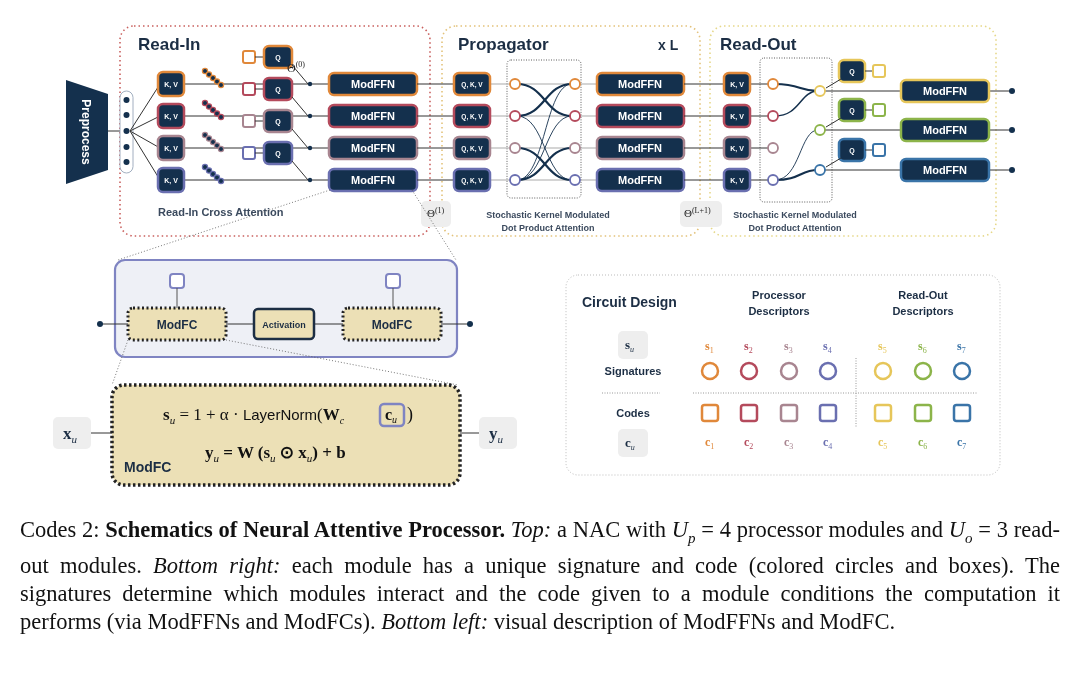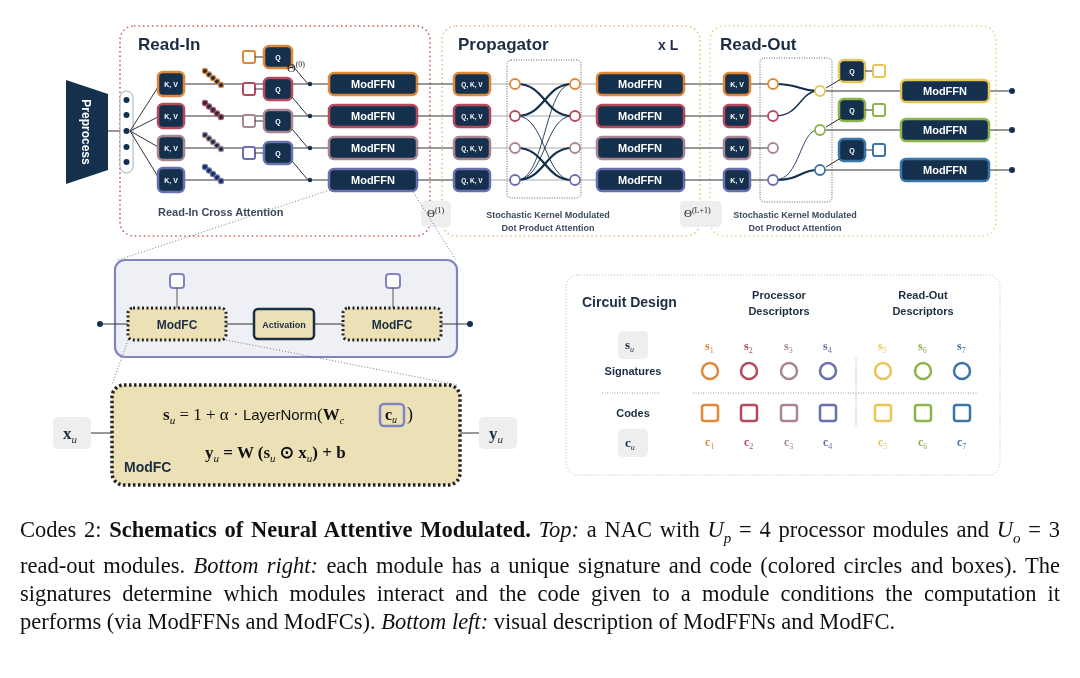--- a/index.html
+++ b/index.html
@@ -371,15 +371,15 @@
       <g>
         <text x="957" y="350" font-family="Liberation Serif, serif" font-size="12" font-weight="bold" fill="#3a74a8"><tspan>s</tspan><tspan font-size="8" font-weight="normal" dy="3">7</tspan></text>
         <circle cx="962" cy="371" r="8" fill="none" stroke="#3a74a8" stroke-width="2.5"></circle>
         <rect x="954" y="405" width="16" height="16" rx="2.5" fill="none" stroke="#3a74a8" stroke-width="2.5"></rect>
         <text x="957" y="446" font-family="Liberation Serif, serif" font-size="12" font-weight="bold" fill="#3a74a8"><tspan>c</tspan><tspan font-size="8" font-weight="normal" dy="3">7</tspan></text>
       </g>
     </g>
 </svg>
 
 <div class="caption">
-  <span>Codes 2: </span><b>Schematics of Neural Attentive Modulated.</b>
+  <span>Codes 2: </span><b>Schematics of Neural Attentive Processor.</b>
   <i>Top:</i><span> a NAC with </span><i>U</i><sub><i style="font-size:15px">p</i></sub><span> = 4 processor modules and </span><i>U</i><sub><i style="font-size:15px">o</i></sub><span> = 3 read-out modules. </span><i>Bottom right:</i><span> each module has a unique signature and code (colored circles and boxes). The signatures determine which modules interact and the code given to a module conditions the computation it performs (via ModFFNs and ModFCs). </span><i>Bottom left:</i><span> visual description of ModFFNs and ModFC.</span>
 </div>
 
 </body></html>

